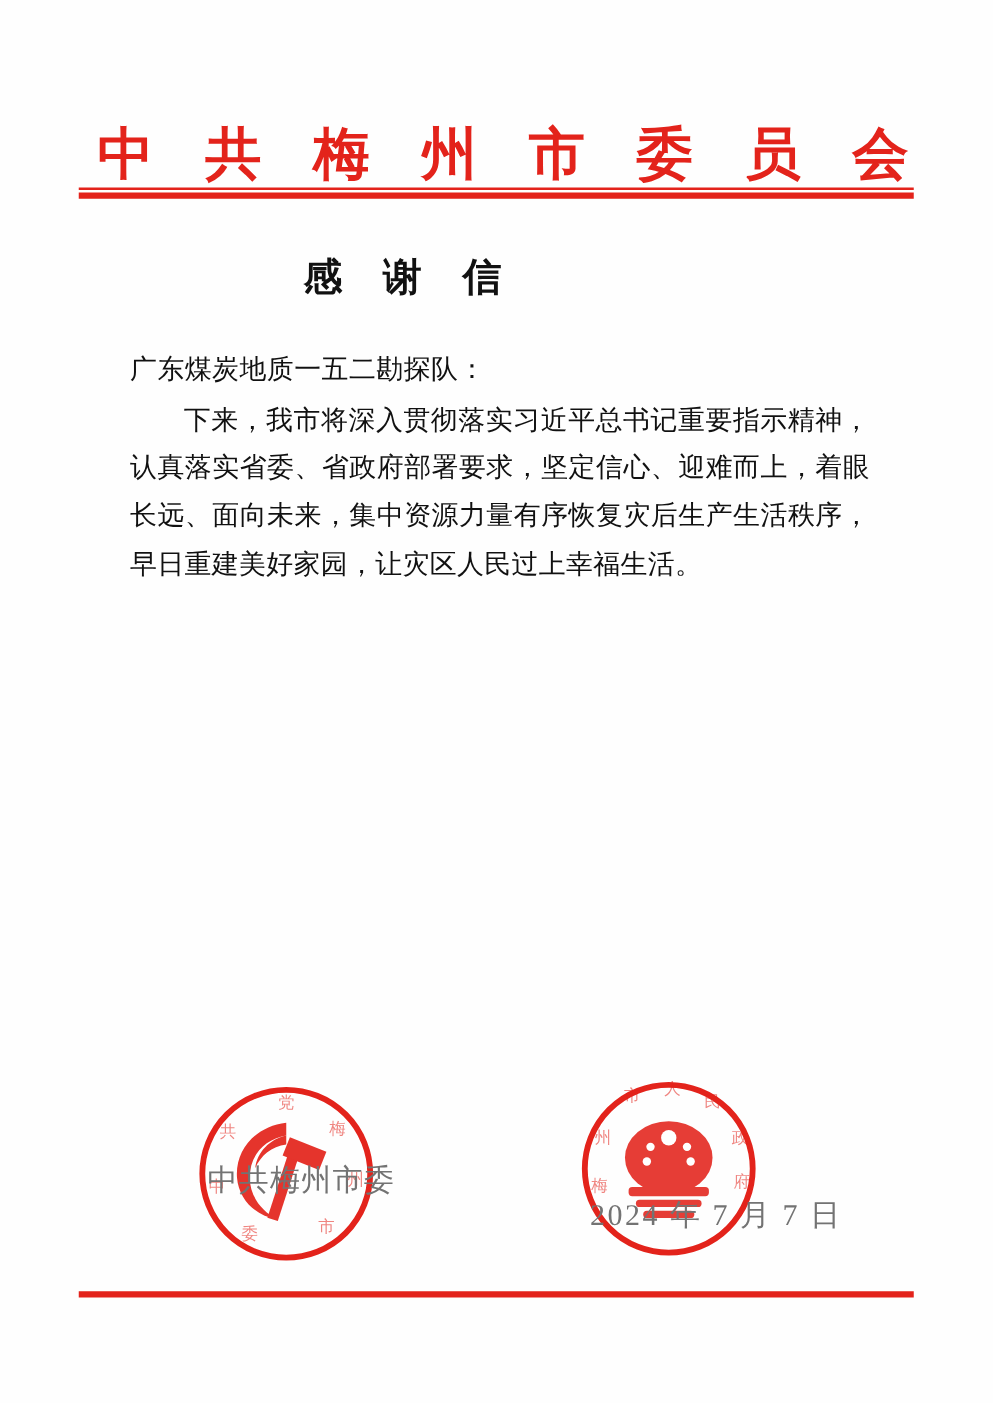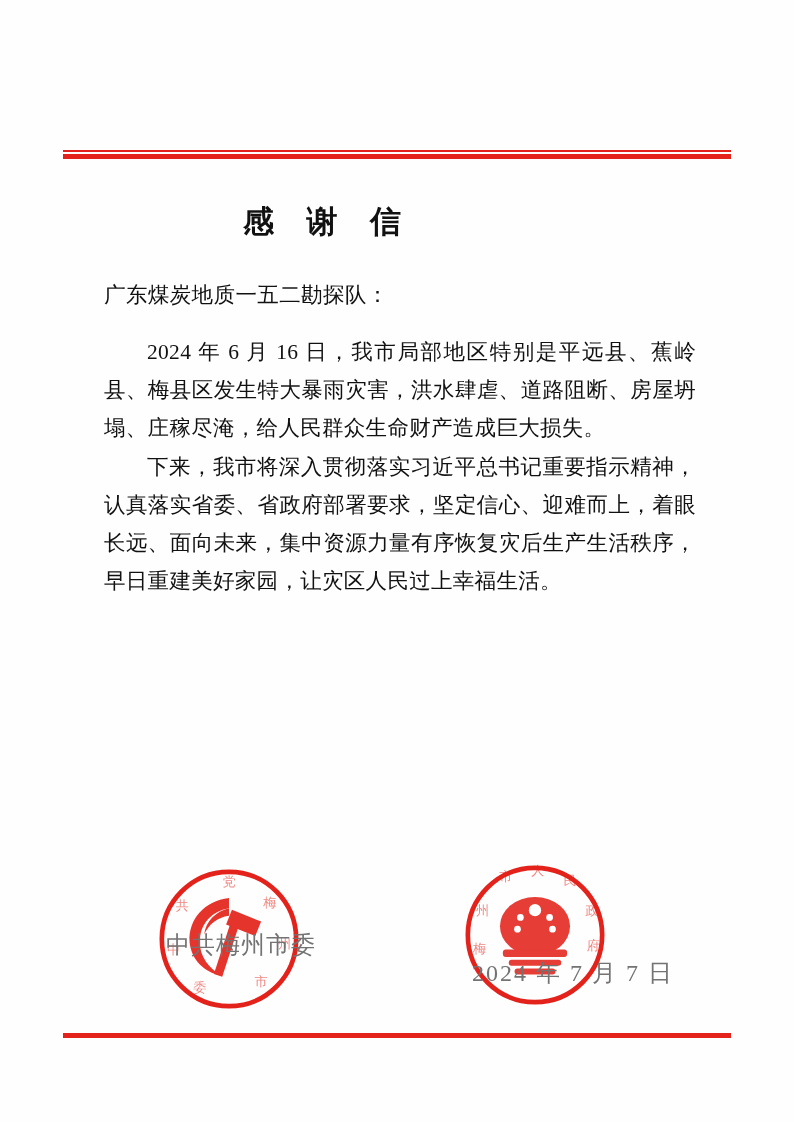--- a/index.html
+++ b/index.html
@@ -81,21 +81,21 @@
   .body-block {
     position: absolute;
     top: 276px;
     left: 104px;
     width: 592px;
   }
   .salutation {
     font-size: 21.5px;
     line-height: 38px;
     letter-spacing: 0.4px;
-    margin: 0 0 19px 0;
+    margin: 0 0 3px 0;
     text-align: justify;
   }
   .para {
     font-size: 21.5px;
     line-height: 38.2px;
     letter-spacing: 0.3px;
     margin: 0;
     text-align: justify;
     text-align-last: left;
     text-indent: 43px;
@@ -146,32 +146,34 @@
     width: 668px;
     height: 5px;
     background: #e3231b;
   }
 </style>
 </head>
 <body>
 
 <div class="page">
 
+  <div class="letterhead">
+    <div class="letterhead-title">中 共 梅 州 市 委 员 会</div>
+  </div>
 
   <div class="rule-group">
     <div class="rule-thin"></div>
     <div class="rule-gap"></div>
     <div class="rule-thick"></div>
   </div>
 
   <div class="doc-title">感 谢 信</div>
 
   <div class="body-block">
     <p class="salutation">广东煤炭地质一五二勘探队：</p>
-    <p class="para">2024 年 6 月 16 日，我市局部地区特别是平远县、蕉岭县、梅县区发生特大暴雨灾害，洪水肆虐、道路阻断、房屋坍塌、庄稼尽淹，给人民群众生命财产造成巨大损失。</p>
     <p class="para">下来，我市将深入贯彻落实习近平总书记重要指示精神，认真落实省委、省政府部署要求，坚定信心、迎难而上，着眼长远、面向未来，集中资源力量有序恢复灾后生产生活秩序，早日重建美好家园，让灾区人民过上幸福生活。</p>
   </div>
 
   <div class="sign-zone">
 
     <div class="seal seal-left">
       <svg viewBox="0 0 100 100" xmlns="http://www.w3.org/2000/svg">
         <g fill="none" stroke="#e3231b" stroke-width="3.2">
           <circle cx="50" cy="50" r="46"></circle>
         </g>

